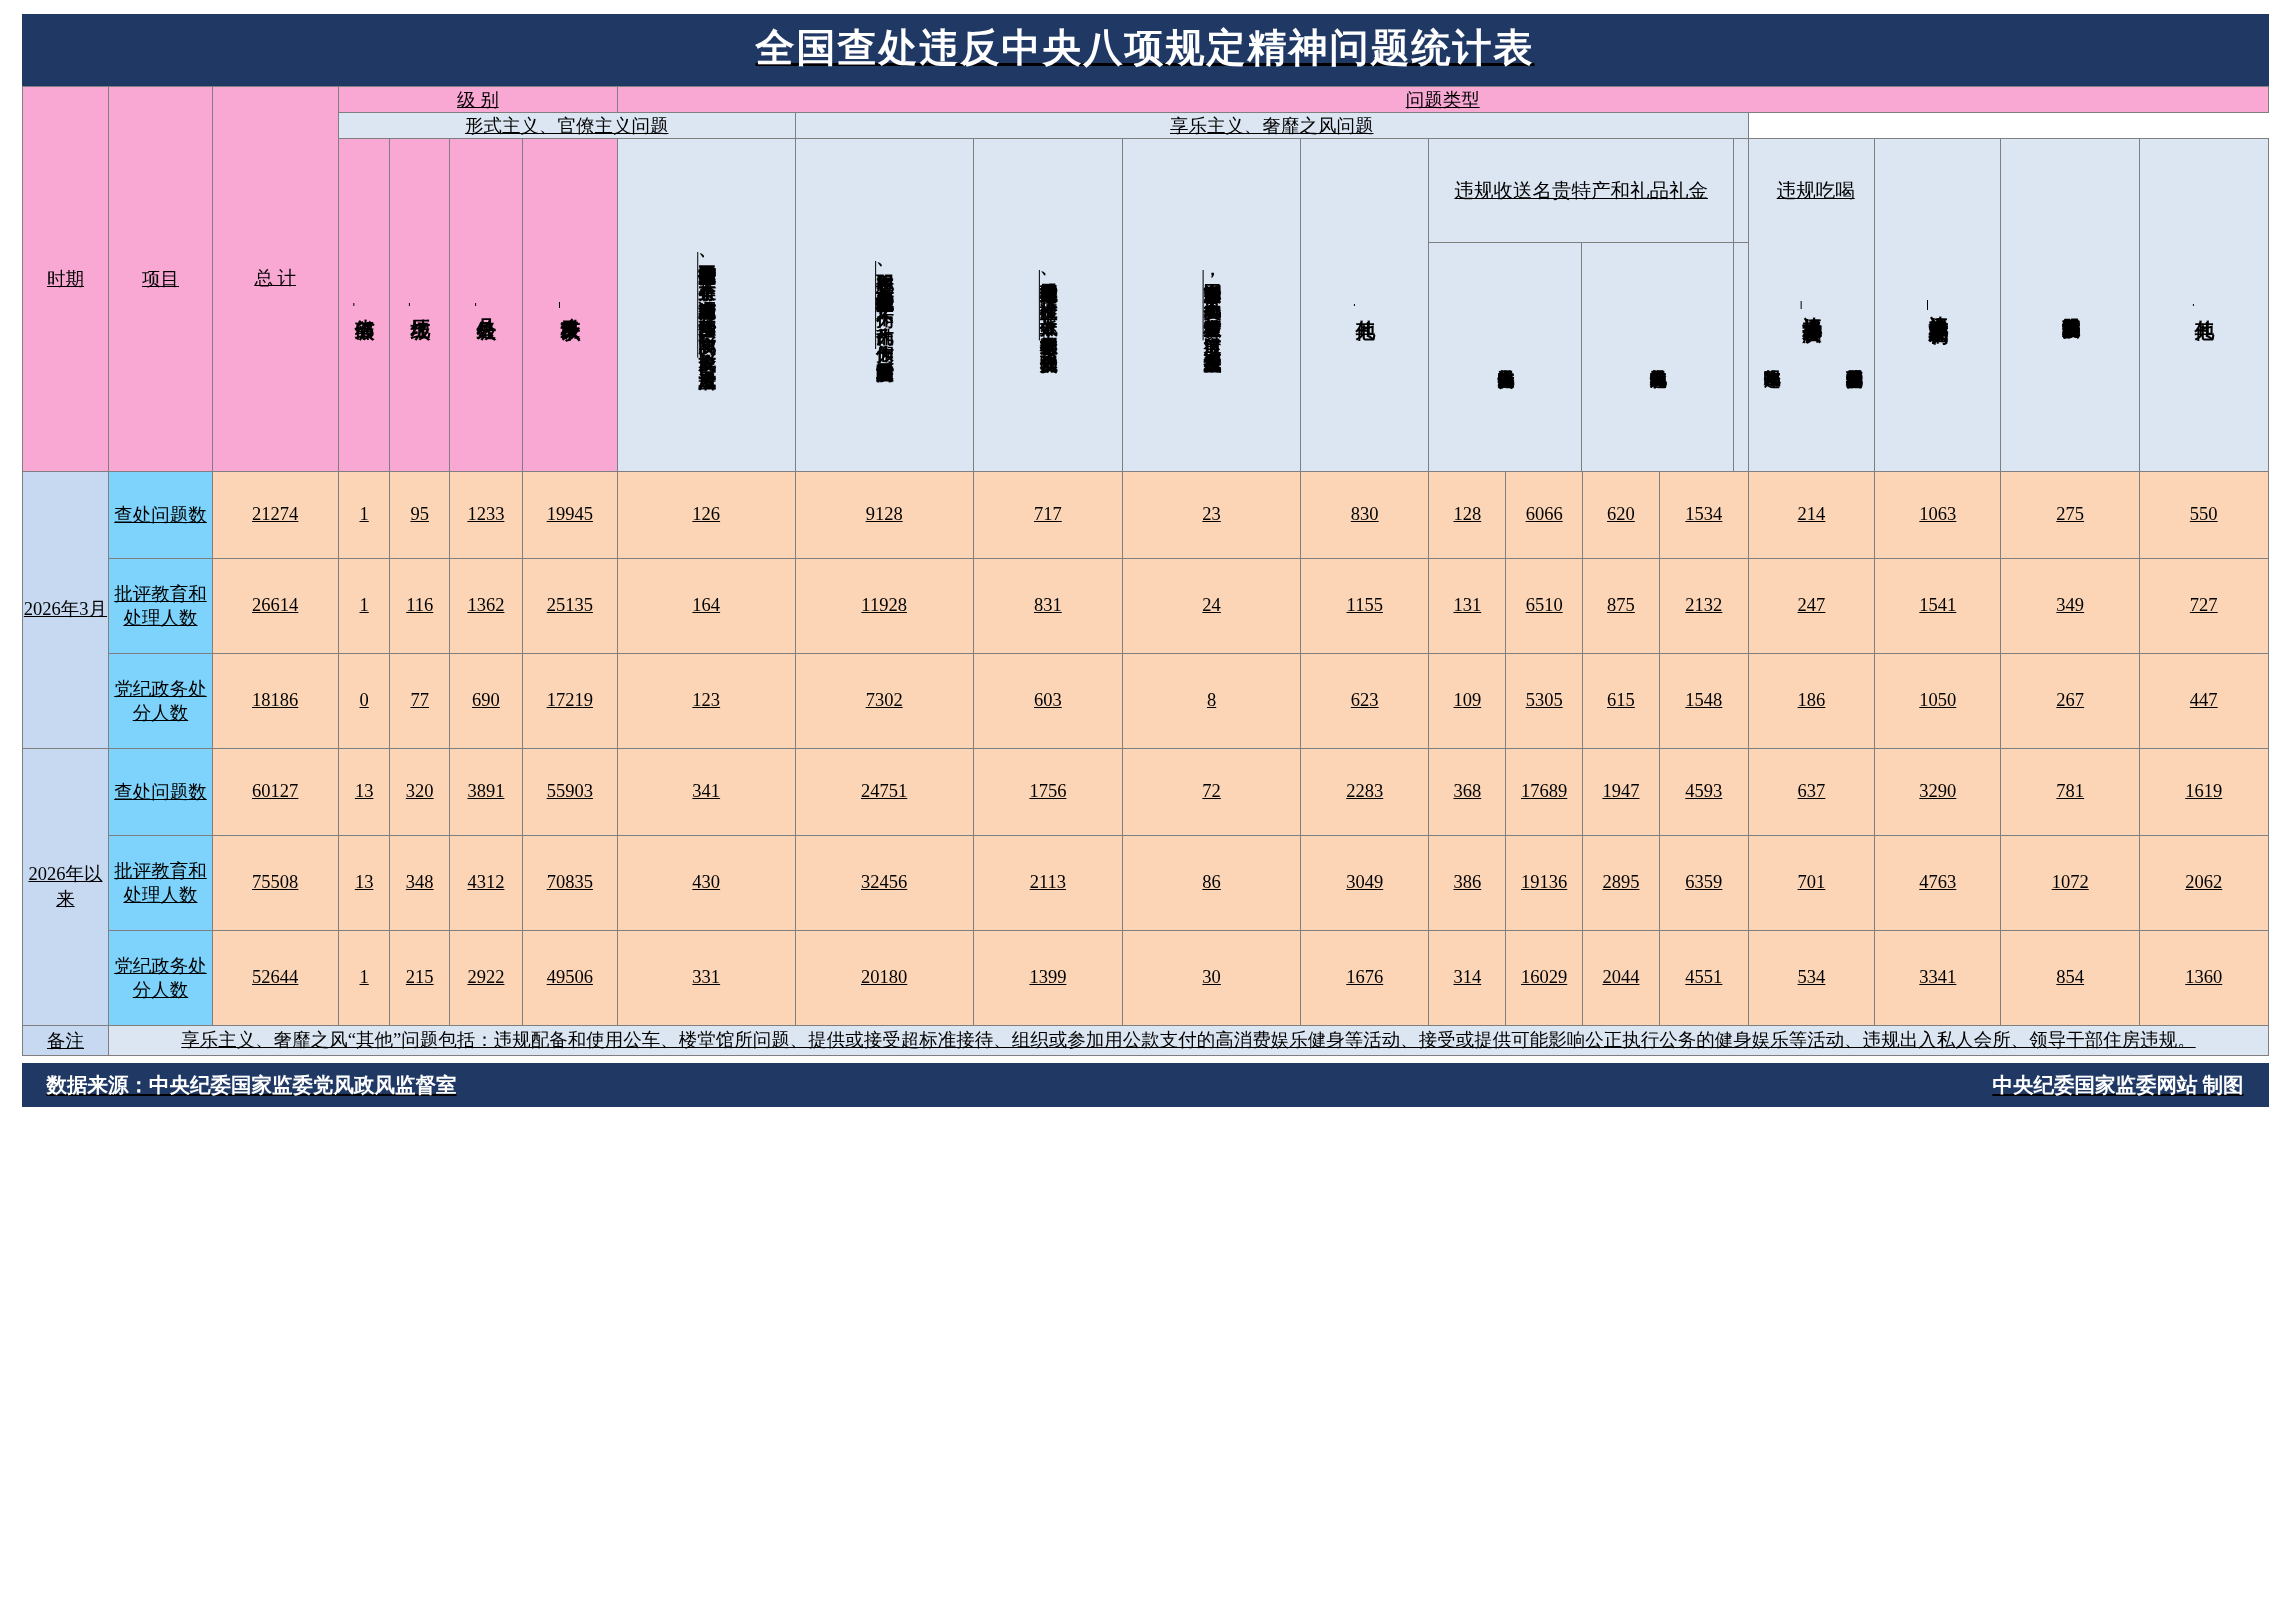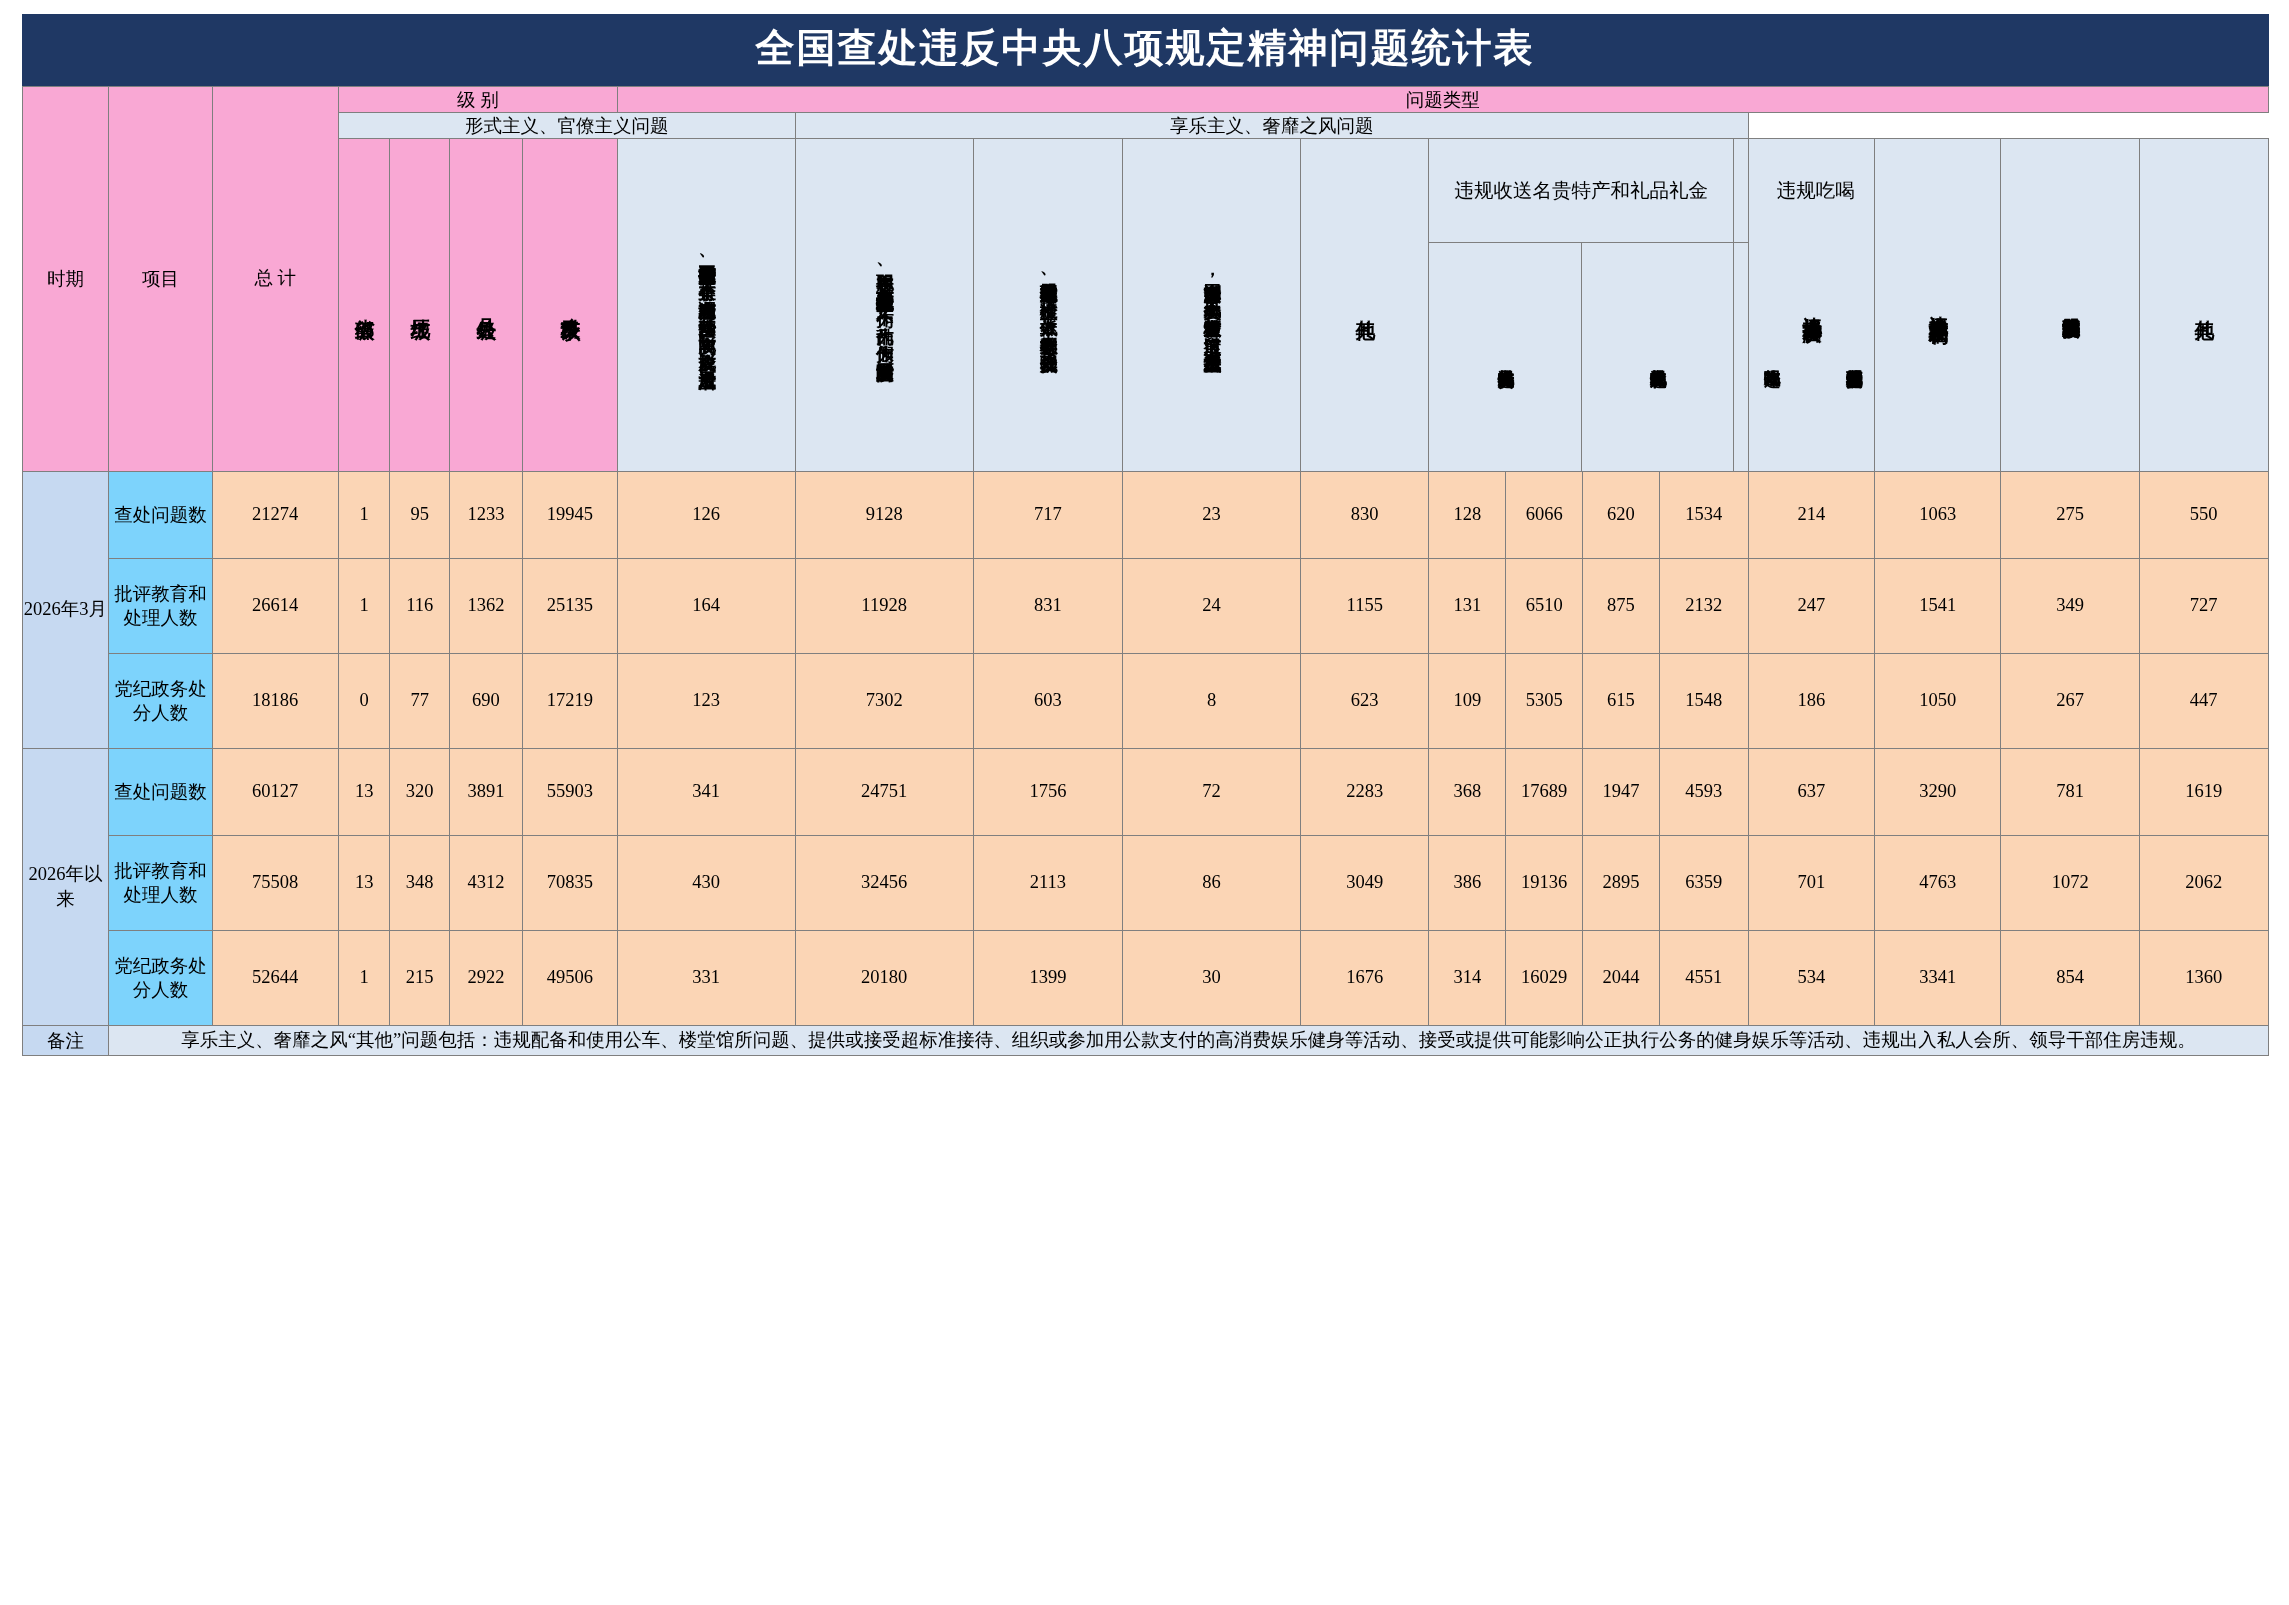--- a/index.html
+++ b/index.html
@@ -12,20 +12,21 @@
     height: 1605px;
     font-family: "Liberation Serif", "DejaVu Serif", serif;
     overflow: hidden;
   }
   #sheet {
     position: relative;
     width: 2290px;
     height: 1314px;
     box-sizing: border-box;
     padding: 13.7px 21.5px 0 21.5px;
+    text-decoration: underline;
   }
   .title-bar {
     background: #1F3864;
     color: #ffffff;
     text-align: center;
     font-size: 39px;
     font-weight: bold;
     letter-spacing: 2px;
     padding: 13.7px 0 15.6px 0;
     line-height: 1.1;
@@ -377,15 +378,19 @@
       <td class="datacell tall">1360</td>
     </tr>
 
     <tr>
       <td class="note-label">备注</td>
       <td class="note-text" colspan="19">享乐主义、奢靡之风“其他”问题包括：违规配备和使用公车、楼堂馆所问题、提供或接受超标准接待、组织或参加用公款支付的高消费娱乐健身等活动、接受或提供可能影响公正执行公务的健身娱乐等活动、违规出入私人会所、领导干部住房违规。</td>
     </tr>
   </tbody>
     </table>
 
+  <div class="footer">
+    <span>数据来源：中央纪委国家监委党风政风监督室</span>
+    <span>中央纪委国家监委网站 制图</span>
+  </div>
 
 </div>
 
 
 </body></html>

